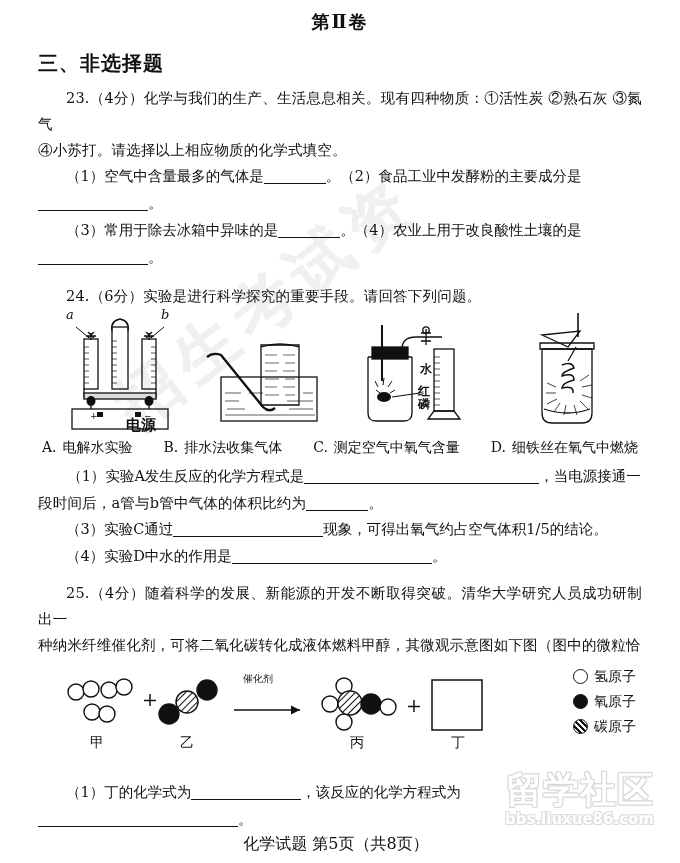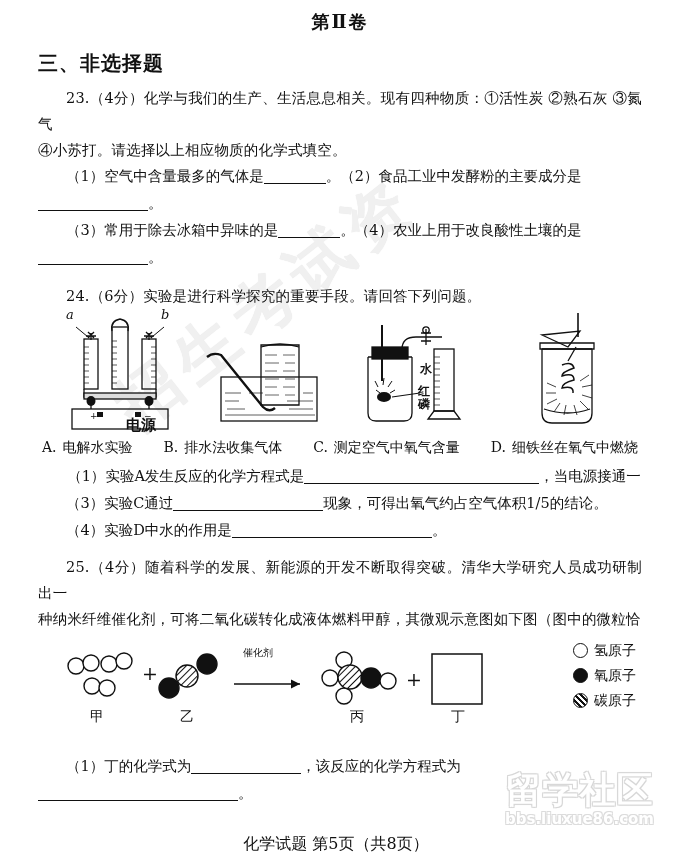--- a/index.html
+++ b/index.html
@@ -42,21 +42,21 @@
     pointer-events: none;
     z-index: 0;
     white-space: pre-wrap;
     font-weight: bold;
   }
   .wm-logo {
     position: absolute;
     right: 26px;
     bottom: 36px;
     z-index: 0;
-    text-align: center;
+    text-align: right;
     pointer-events: none;
     line-height: 1;
   }
   .wm-logo .wm-main {
     font-size: 36px;
     font-weight: bold;
     letter-spacing: 1px;
     color: #ffffff;
     text-shadow:
       -1px -1px 0 #d7d7d7, 1px -1px 0 #d7d7d7,
@@ -361,20 +361,23 @@
 
       <div class="fig-captions">
         <span><span class="cap-key">A.</span><span>电解水实验</span></span>
         <span><span class="cap-key">B.</span><span>排水法收集气体</span></span>
         <span><span class="cap-key">C.</span><span>测定空气中氧气含量</span></span>
         <span><span class="cap-key">D.</span><span>细铁丝在氧气中燃烧</span></span>
       </div>
 
       <div class="sub-line" style="margin-top:6px;text-align:center;">
         <span>（1）</span><span>实验A发生反应的化学方程式是</span><span class="blank b-xxl"></span><span>，当电源接通一</span>
+      </div>
+      <div class="line">
+        <span>段时间后，a管与b管中气体的体积比约为</span><span class="blank b-sm"></span><span>。</span>
       </div>
       <div class="sub-line">
         <span>（3）</span><span>实验C通过</span><span class="blank b-lg"></span><span>现象，可得出氧气约占空气体积1/5的结论。</span>
       </div>
       <div class="sub-line">
         <span>（4）</span><span>实验D中水的作用是</span><span class="blank b-xl"></span><span>。</span>
       </div>
     </div>
 
     <div class="q-block" style="margin-top:10px;">

